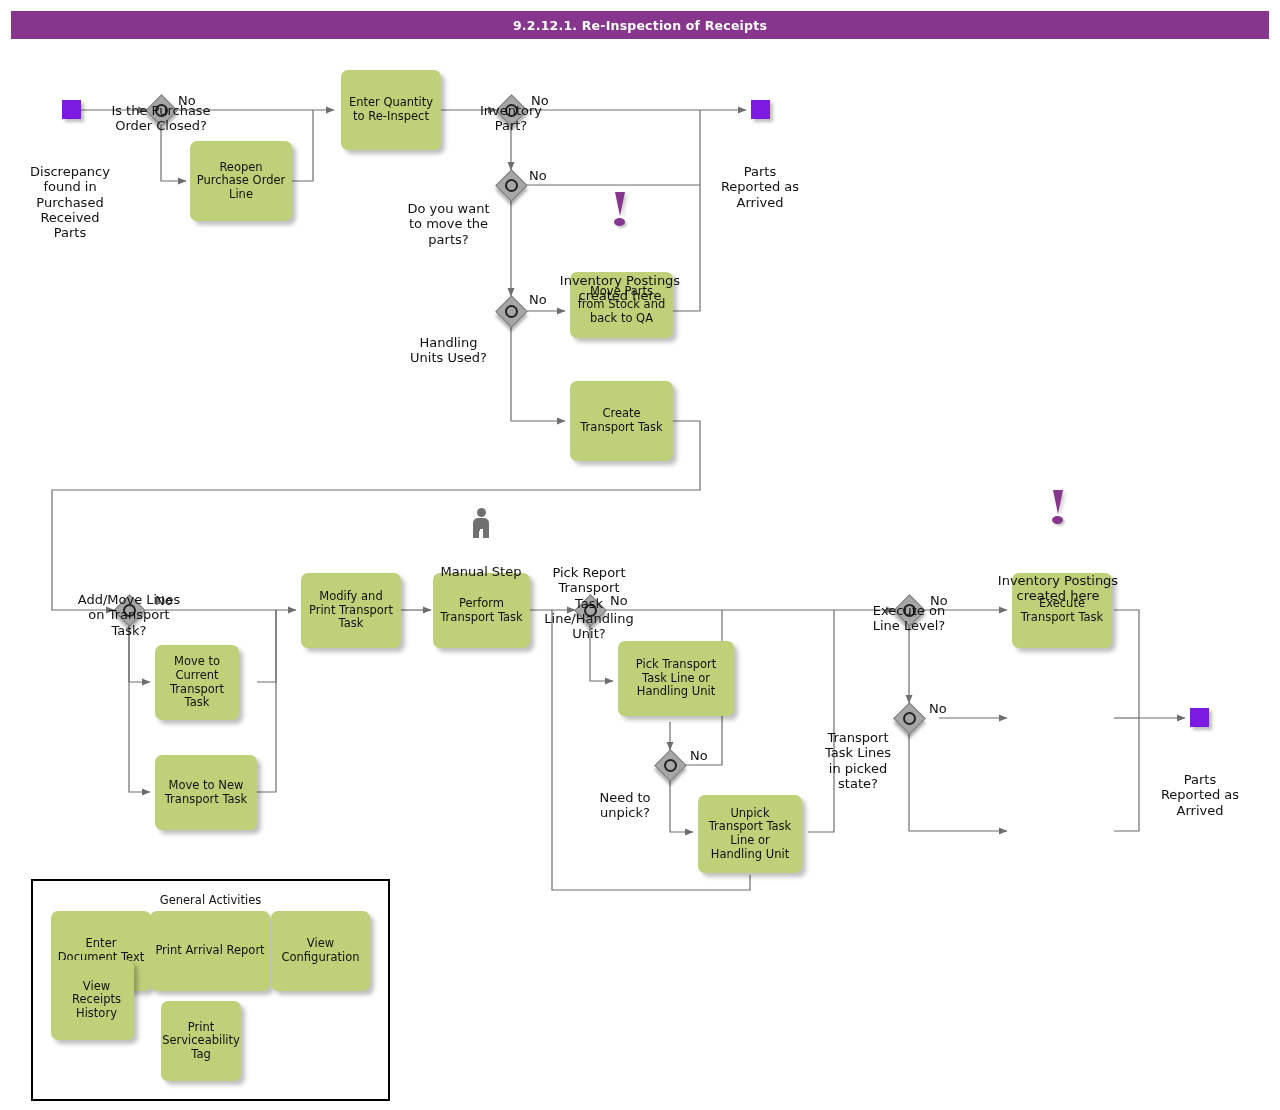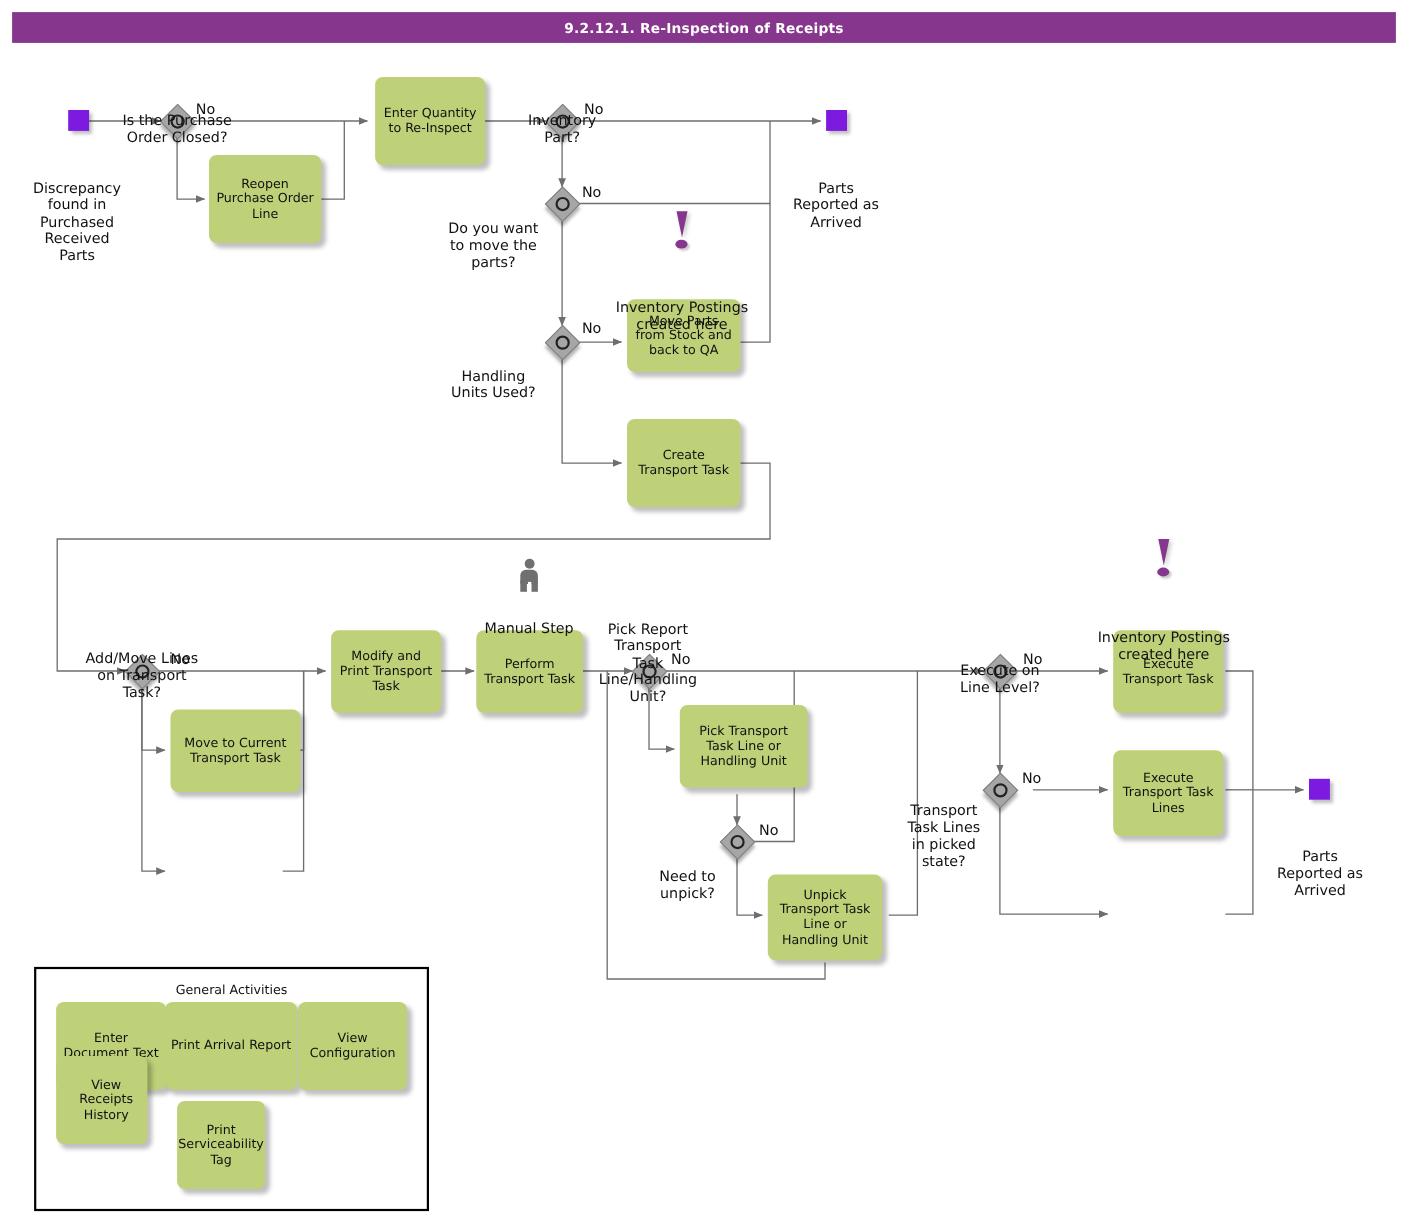--- a/index.html
+++ b/index.html
@@ -407,23 +407,28 @@
   <div class="gateway" style="left:894px; top:703px;">
     <div class="dia"></div>
     <div class="ring"></div>
   </div>
   <div class="label" style="left:822px; top:690px; width:72px;">Transport
 Task Lines
 in picked
 state?</div>
   <div class="flowlabel" style="left:929px; top:701px;">No</div>
 
-  <div class="task" style="left:155px; top:645px; width:118px; height:75px;">
+  <div class="task" style="left:155px; top:645px; width:84px; height:75px;">
     <span>Move to
 Current
+Transport
+Task</span>
+  </div>
+  <div class="task" style="left:155px; top:755px; width:102px; height:75px;">
+    <span>Move to New
 Transport
 Task</span>
   </div>
   <div class="task" style="left:301px; top:573px; width:100px; height:75px;">
     <span>Modify and Print
 Transport Task</span>
   </div>
   <div class="task" style="left:433px; top:573px; width:97px; height:75px;">
     <span>Perform
 Transport Task</span>
@@ -435,25 +440,20 @@
   </div>
   <div class="task" style="left:698px; top:795px; width:104px; height:78px;justify-content:flex-end;">
     <span>Unpick
 Transport Task
 Line or Handling
 Unit</span>
   </div>
   <div class="task" style="left:1012px; top:573px; width:100px; height:75px;">
     <span>Execute
 Transport Task</span>
-  </div>
-  <div class="task" style="left:1012px; top:682px; width:100px; height:78px;">
-    <span>Execute
-Transport Task
-Lines</span>
   </div>
 
   <div class="person" style="left:469px; top:508px;">
     <div class="head"></div>
     <div class="body"></div>
     <div class="legL"></div>
     <div class="legR"></div>
     <div class="gap"></div>
   </div>
   <div class="label" style="left:431px; top:524px; width:100px;">Manual Step</div>

